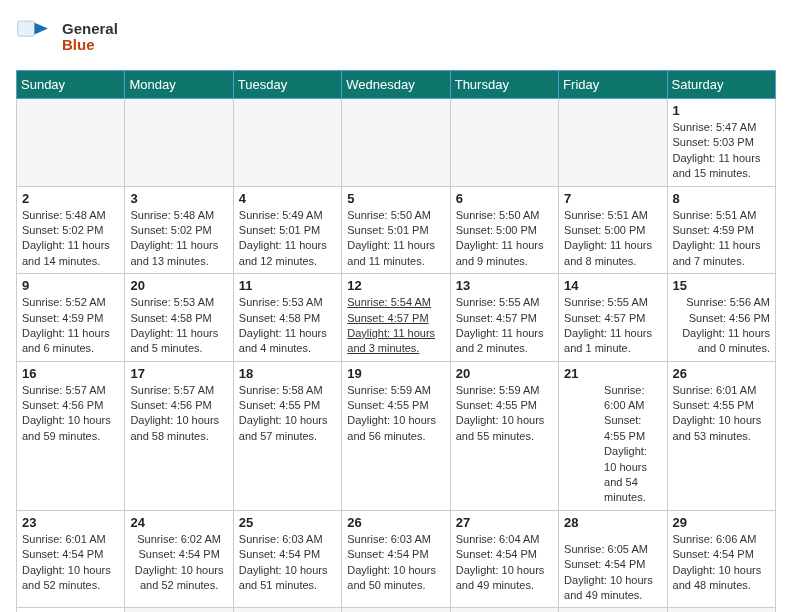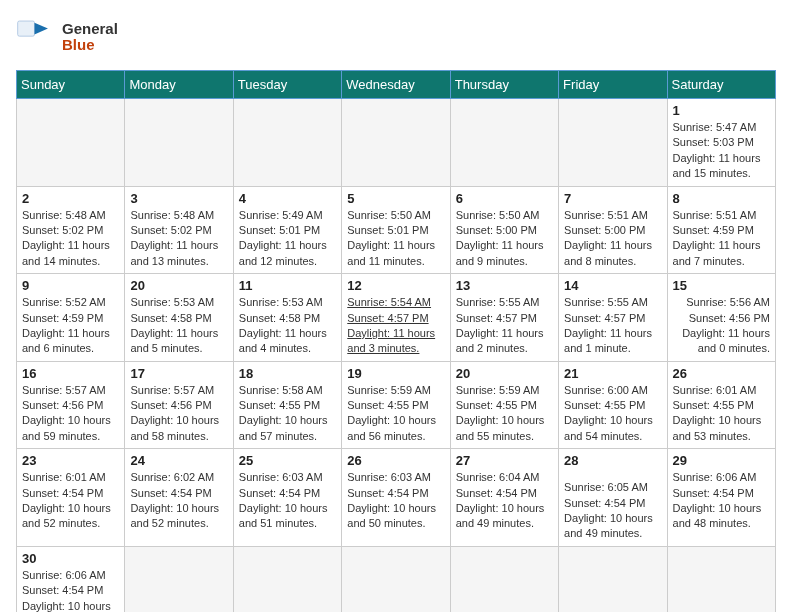--- a/index.html
+++ b/index.html
@@ -236,41 +236,41 @@
 Daylight: 10 hours and 56 minutes.</div>
         </td>
         <td>
           <span class="day-number">20</span>
           <div class="day-info" style="white-space: pre-line;">Sunrise: 5:59 AM
 Sunset: 4:55 PM
 Daylight: 10 hours and 55 minutes.</div>
         </td>
         <td>
           <span class="day-number">21</span>
-          <div class="day-info" style="white-space: pre-line;">Sunrise: 6:00 AM
+          <div class="day-info" style="white-space: pre-line; margin-left: 40px;">Sunrise: 6:00 AM
 Sunset: 4:55 PM
 Daylight: 10 hours and 54 minutes.</div>
         </td>
         <td>
           <span class="day-number">26</span>
           <div class="day-info" style="white-space: pre-line;">Sunrise: 6:01 AM
 Sunset: 4:55 PM
 Daylight: 10 hours and 53 minutes.</div>
         </td>
       </tr>
       <tr>
         <td>
           <span class="day-number">23</span>
           <div class="day-info" style="white-space: pre-line;">Sunrise: 6:01 AM
 Sunset: 4:54 PM
 Daylight: 10 hours and 52 minutes.</div>
         </td>
         <td>
           <span class="day-number">24</span>
-          <div class="day-info" style="white-space: pre-line;">Sunrise: 6:02 AM
+          <div class="day-info" style="white-space: pre-line; text-align: center;">Sunrise: 6:02 AM
 Sunset: 4:54 PM
 Daylight: 10 hours and 52 minutes.</div>
         </td>
         <td>
           <span class="day-number">25</span>
           <div class="day-info" style="white-space: pre-line;">Sunrise: 6:03 AM
 Sunset: 4:54 PM
 Daylight: 10 hours and 51 minutes.</div>
         </td>
         <td>

